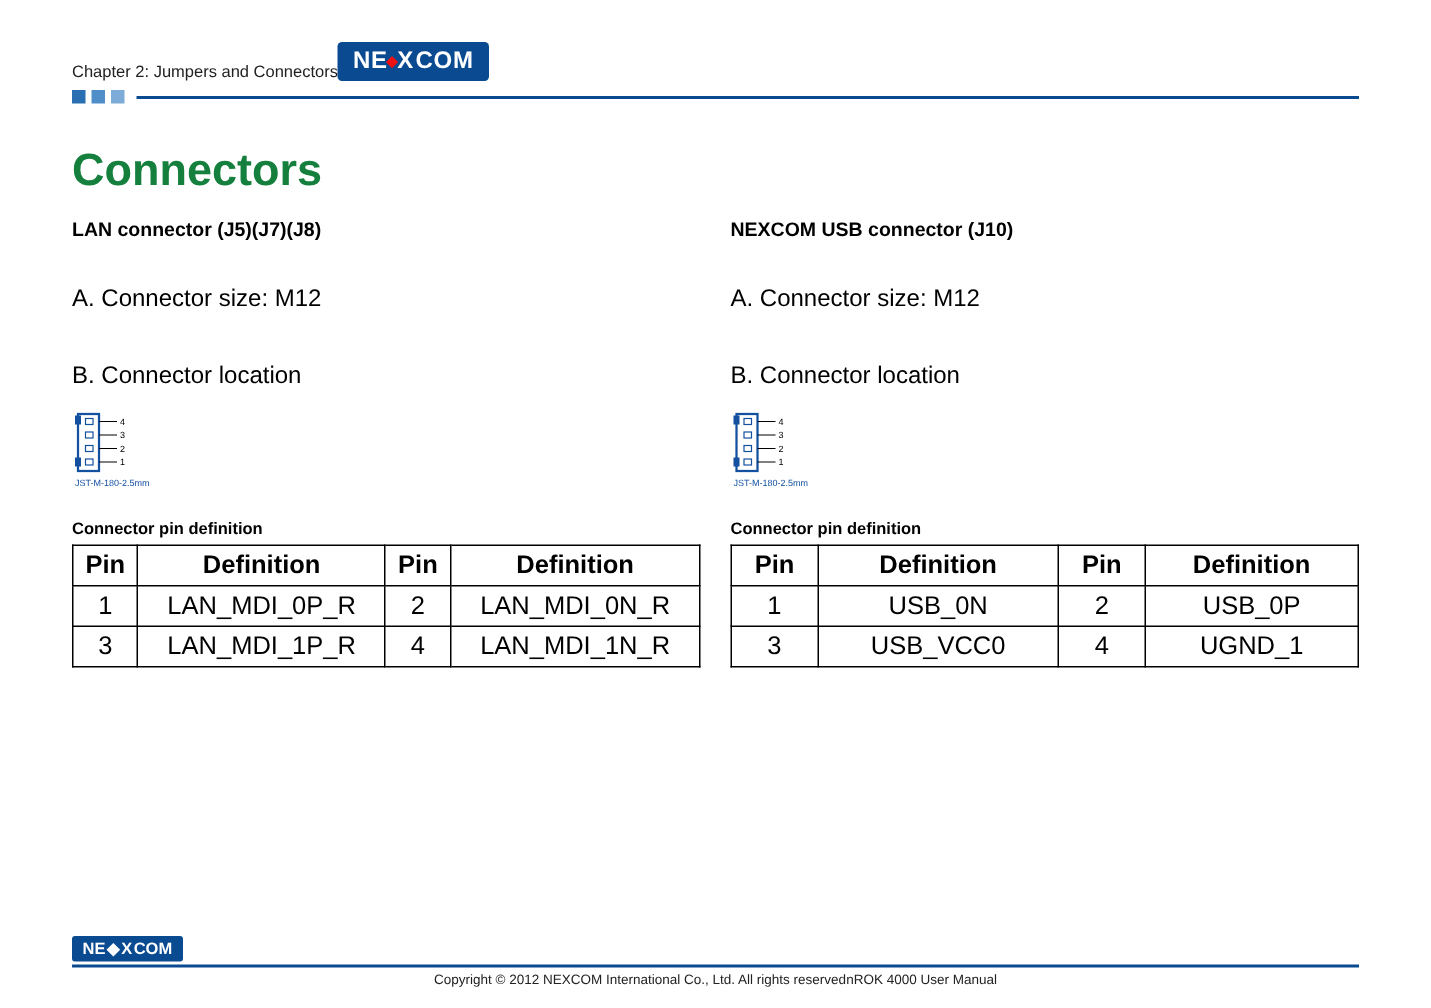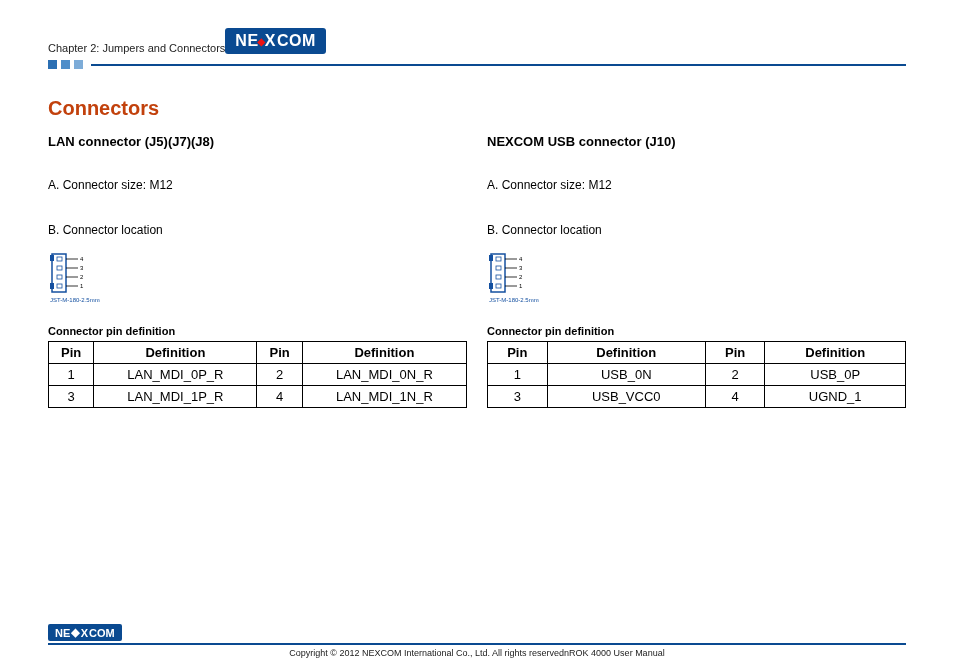--- a/index.html
+++ b/index.html
@@ -42,44 +42,44 @@
   .sq.a { background:#2b6fb3; }
   .sq.b { background:#4f8ec9; }
   .sq.c { background:#7dacd8; }
   .hr-line {
     flex:1;
     height:2px;
     background:#0a4a91;
     margin-left:4px;
   }
   h1.page-title {
-    color:#c2410c;
-    font-size:20px;
+    color:#15803d;
+    font-size:30px;
     font-weight:600;
     margin-top:28px;
     margin-bottom:14px;
   }
   .columns {
     display:flex;
     gap:20px;
   }
   .col { flex:1; }
   .sub-head { font-size:13px; font-weight:bold; margin-bottom:6px; }
-  .body-line { font-size:12px; line-height:1.45;margin-top:28px; }
+  .body-line { font-size:16px; line-height:1.45;margin-top:28px; }
   .diagram {
     margin:12px 0 10px 0;
     width:70px;
     height:55px;
   }
   .diagram svg { width:100%; height:100%; }
   .tbl-caption { font-size:11px; font-weight:bold; margin:18px 0 4px 0; }
   table.pin {
     border-collapse: collapse;
     width:100%;
-    font-size:13px;
+    font-size:17px;
   }
   table.pin th, table.pin td {
     border:1px solid #000;
     padding:3px 4px;
     text-align:center;
   }
   table.pin th { font-weight:bold; }
   .footer {
     position:absolute;
     left:48px; right:48px; bottom:14px;

